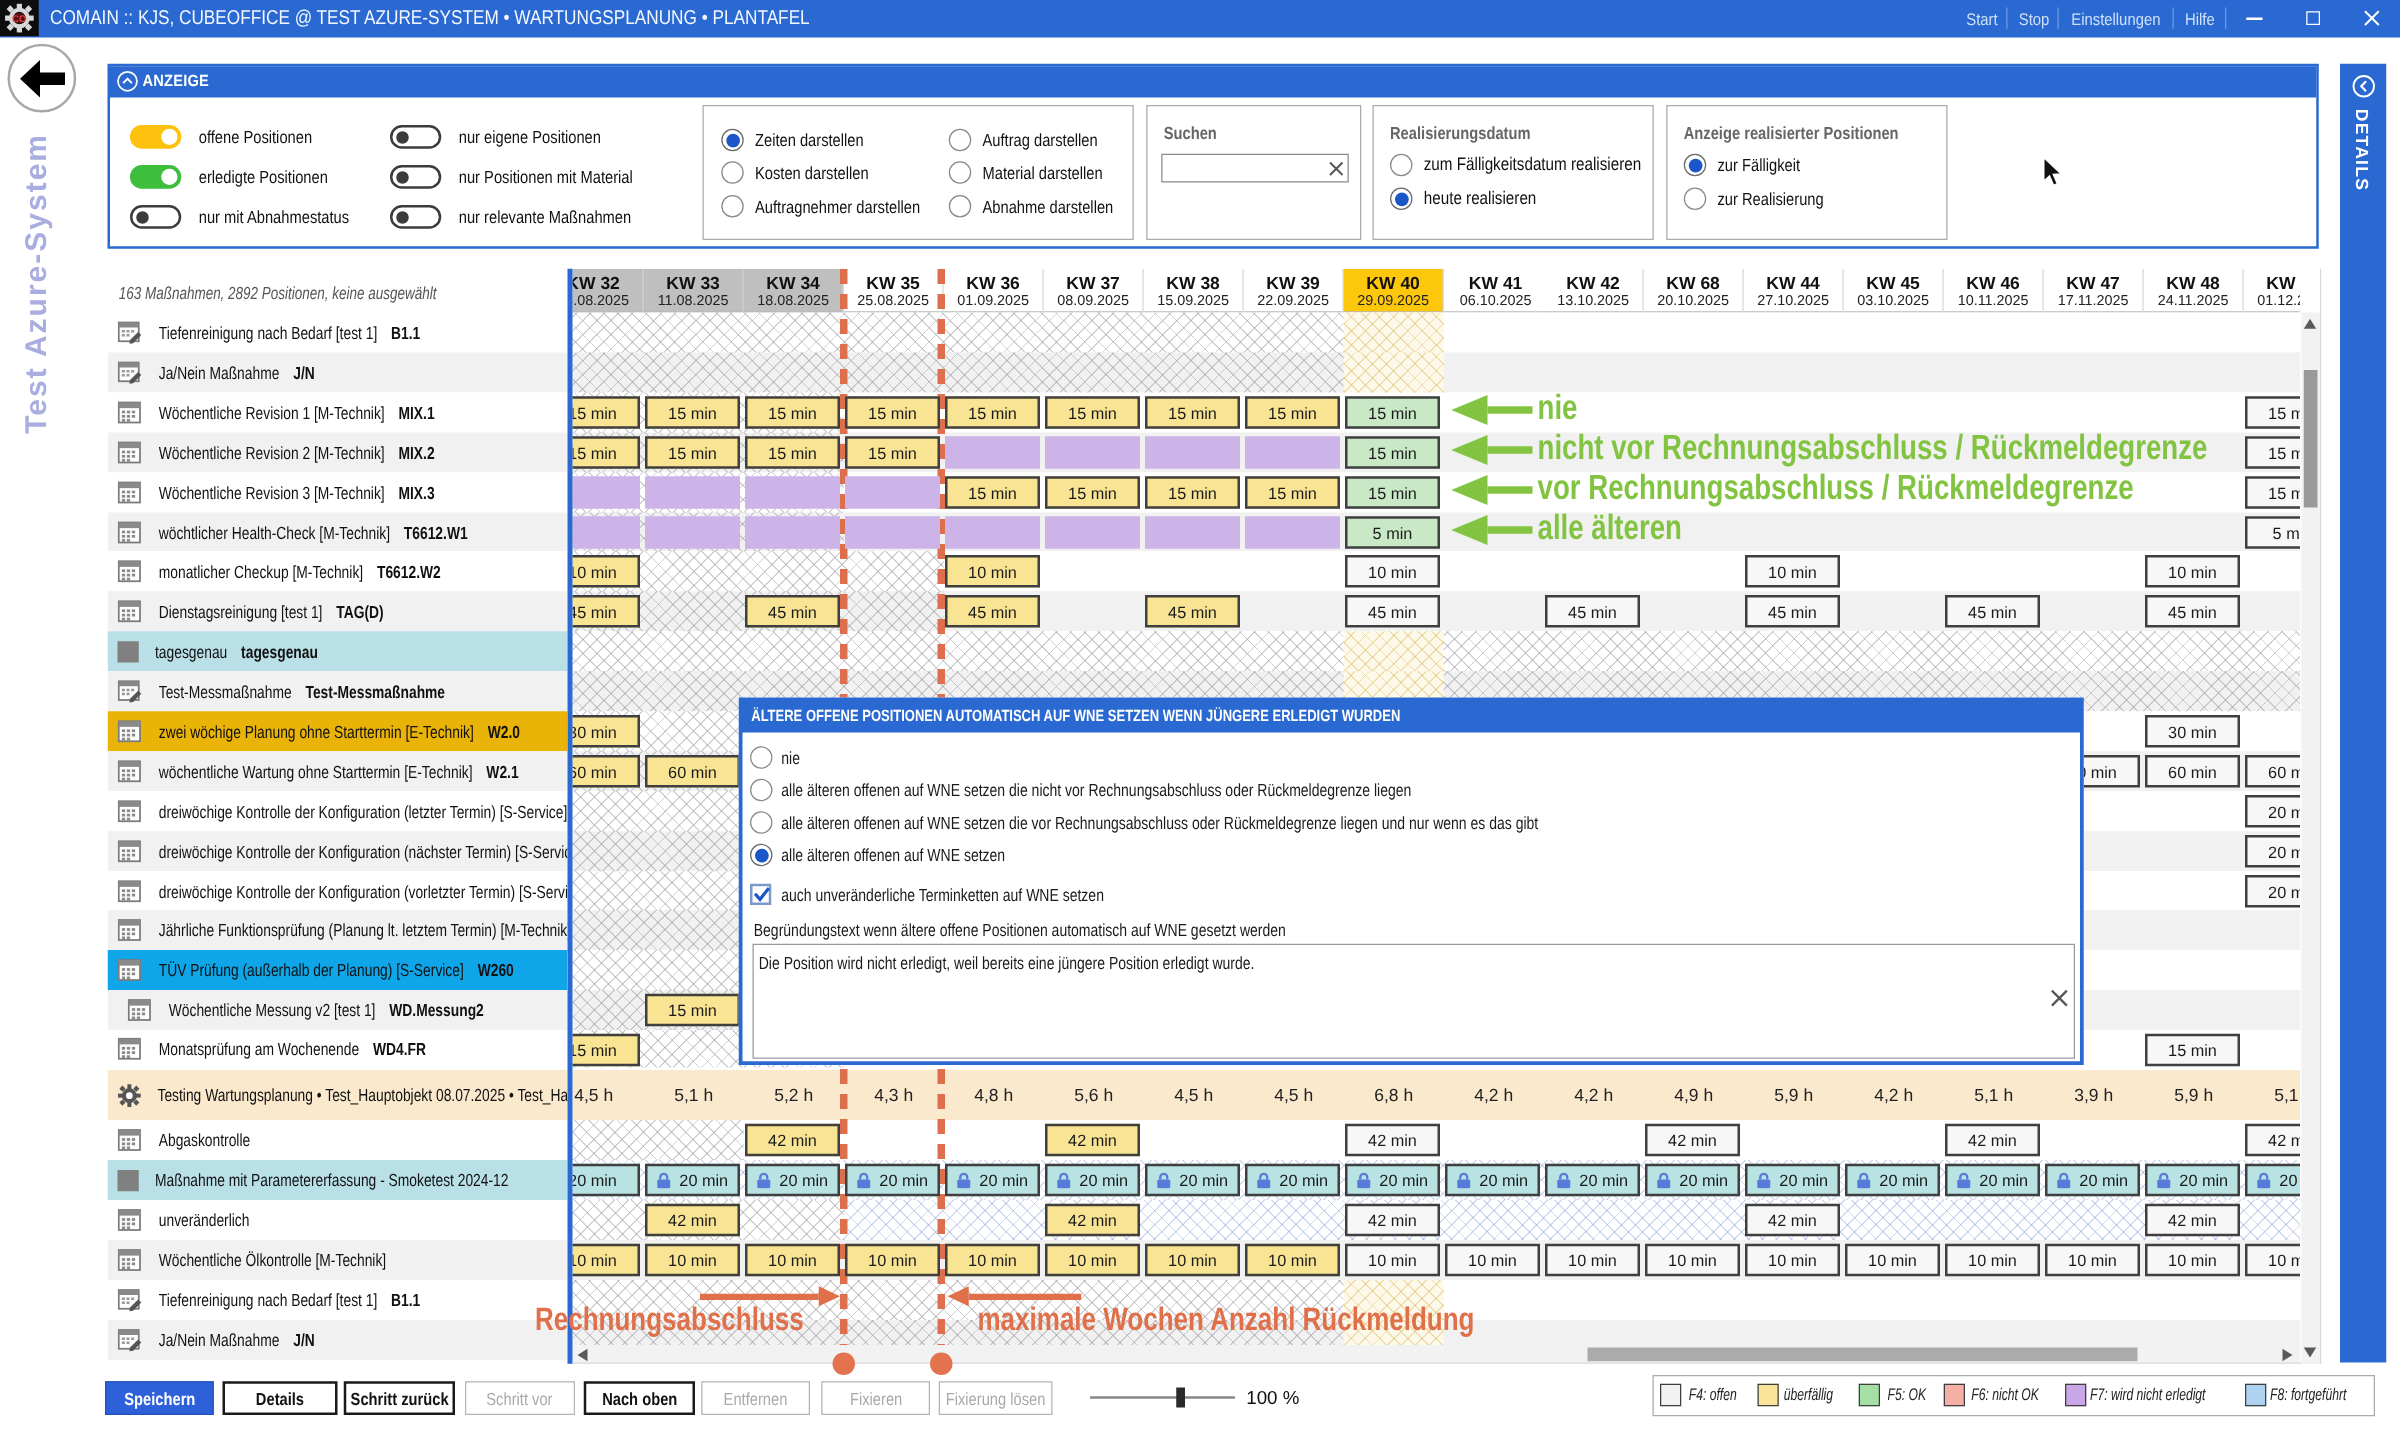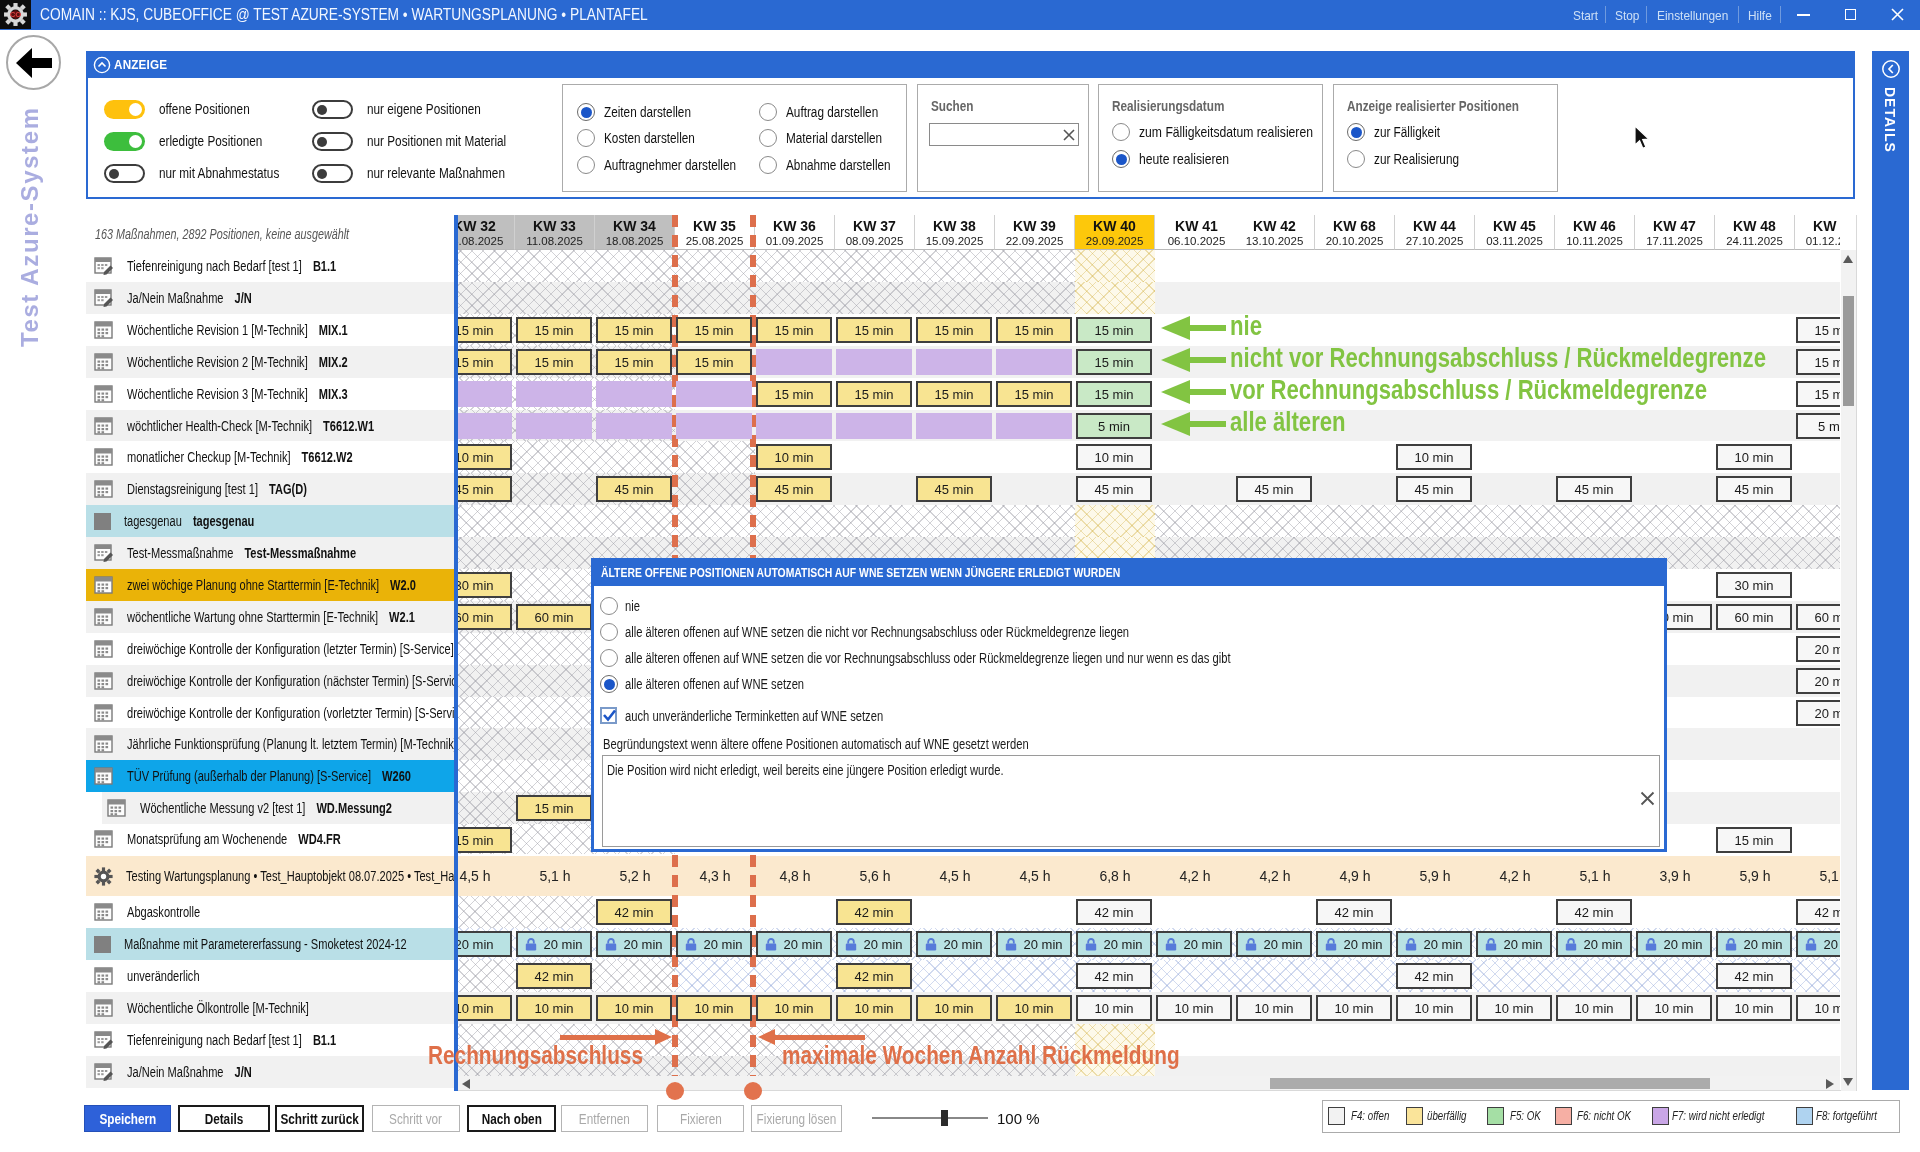--- a/index.html
+++ b/index.html
@@ -429,21 +429,21 @@
           <rect x="11.5" y="8.5" width="2.6" height="2.2"></rect>
           <rect x="3.5" y="12" width="2.6" height="2.2"></rect>
           <rect x="7.5" y="12" width="2.6" height="2.2"></rect>
           <rect x="11.5" y="12" width="2.6" height="2.2"></rect>
           <rect x="3.5" y="15.2" width="2.6" height="2.2"></rect>
           <rect x="7.5" y="15.2" width="2.6" height="2.2"></rect>
         </g>
       </svg>
       <span style="margin-left:13px;transform:scaleX(.79);transform-origin:left center;white-space:nowrap">TÜV Prüfung (außerhalb der Planung) [S-Service]<b style="margin-left:14px">W260</b></span>
     </div>
-<div class="ab rowlab" style="left:16px;top:577px;width:368px;height:32px;background:#f1f1f1;padding-left:5px">
+<div class="ab rowlab" style="left:0;top:577px;width:368px;height:32px;background:#f1f1f1;padding-left:16px">
       <svg width="20" height="20" viewBox="0 0 20 20" style="flex:none">
         <rect x="1" y="2" width="17" height="16" fill="#fdfdfd" stroke="#7a7a7a" stroke-width="1.4"></rect>
         <rect x="1" y="2" width="17" height="4.5" fill="#8a8a8a"></rect>
         <g fill="#8a8a8a">
           <rect x="3.5" y="8.5" width="2.6" height="2.2"></rect>
           <rect x="7.5" y="8.5" width="2.6" height="2.2"></rect>
           <rect x="11.5" y="8.5" width="2.6" height="2.2"></rect>
           <rect x="3.5" y="12" width="2.6" height="2.2"></rect>
           <rect x="7.5" y="12" width="2.6" height="2.2"></rect>
           <rect x="11.5" y="12" width="2.6" height="2.2"></rect>
@@ -621,21 +621,21 @@
 <div class="ab hdrcell" style="left:857px;width:80px;">
       <div class="kw">KW 68</div>
       <div class="dt">20.10.2025</div>
     </div>
 <div class="ab hdrcell" style="left:937px;width:80px;text-align:center;">
       <div class="kw">KW 44</div>
       <div class="dt">27.10.2025</div>
     </div>
 <div class="ab hdrcell" style="left:1017px;width:80px;">
       <div class="kw">KW 45</div>
-      <div class="dt">03.11.2025</div>
+      <div class="dt">03.10.2025</div>
     </div>
 <div class="ab hdrcell" style="left:1097px;width:80px;">
       <div class="kw">KW 46</div>
       <div class="dt">10.11.2025</div>
     </div>
 <div class="ab hdrcell" style="left:1177px;width:80px;">
       <div class="kw">KW 47</div>
       <div class="dt">17.11.2025</div>
     </div>
 <div class="ab hdrcell" style="left:1257px;width:80px;">

